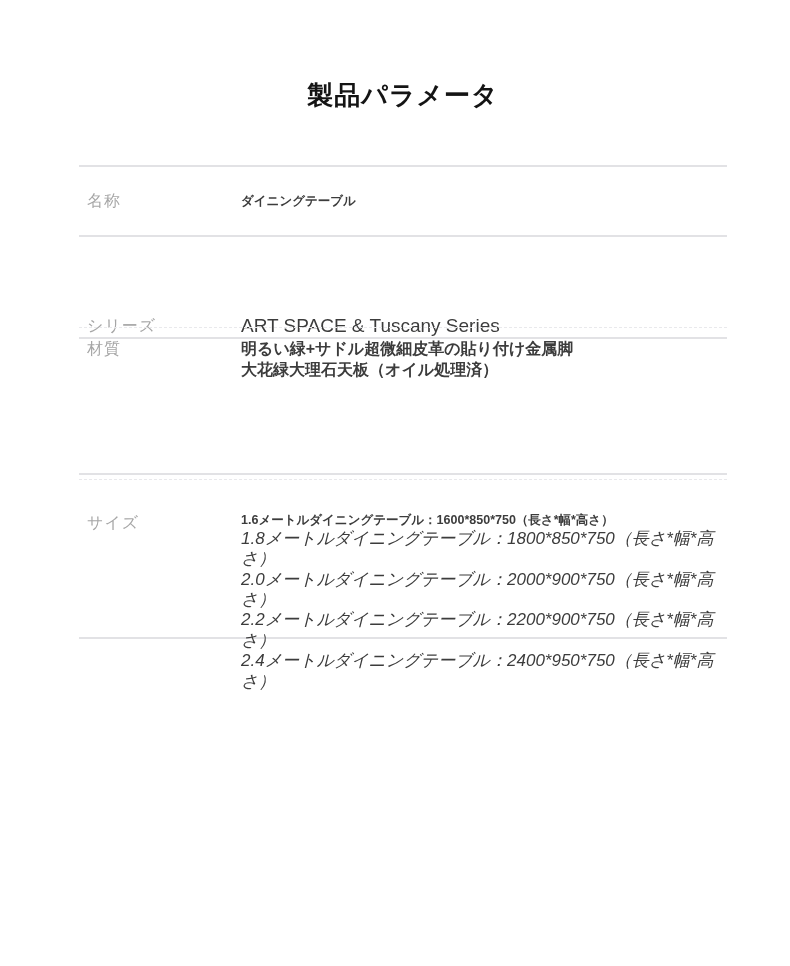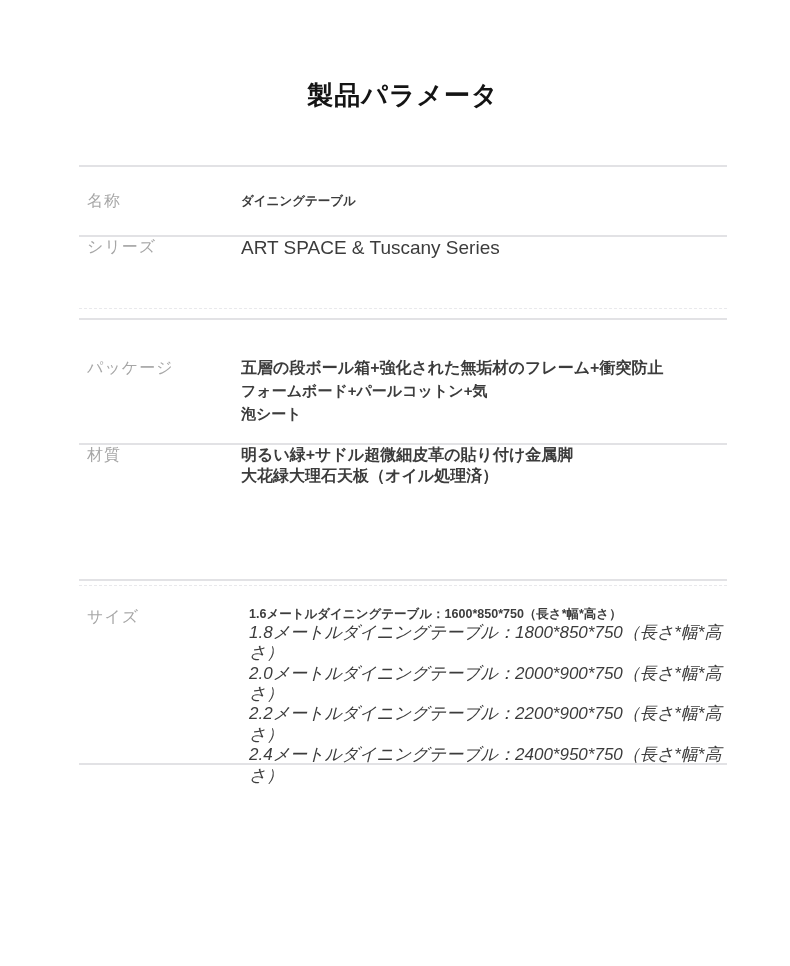--- a/index.html
+++ b/index.html
@@ -45,24 +45,24 @@
     font-size: 16px;
     letter-spacing: 1px;
     font-weight: 400;
   }
   .row .values { flex: 1; min-width: 0; }
   .values p { margin: 0; color: #3c3c3c; }
 
   
   .r-code   { height: 73px;  align-items: center; }
   .r-name   { height: 70px;  align-items: center; }
-  .r-series { height: 83px;  align-items: flex-start; }
+  .r-series { height: 102px;  align-items: flex-end; }
   .r-package{ height: 125px; padding-top: 38px; }
   .r-material{ height: 136px; }
-  .r-size   { height: 184px; padding-top: 26px; gap: 8px; }
+  .r-size   { height: 164px; padding-top: 38px; }
 
   
   .r-series::after, .r-size::before {
     content: "";
     position: absolute;
     left: 0; right: 0;
     border-top: 1px dashed #e9e9ec;
   }
   .r-series::after { bottom: 9px; }
   .r-size::before  { top: 4px; }
@@ -98,27 +98,20 @@
       </div>
     </div>
 
     <div class="row r-series">
       <span class="label">シリーズ</span>
       <div class="values">
         <p class="v-lg">ART SPACE &amp; Tuscany Series</p>
       </div>
     </div>
 
-    <div class="row r-package">
-      <span class="label">パッケージ</span>
-      <div class="values">
-        <p class="v-md">五層の段ボール箱+強化された無垢材のフレーム+衝突防止</p>
-        <p class="v-md2 narrow gap14">フォームボード+パールコットン+気泡シート</p>
-      </div>
-    </div>
 
     <div class="row r-material">
       <span class="label">材質</span>
       <div class="values">
         <p class="v-md">明るい緑+サドル超微細皮革の貼り付け金属脚</p>
         <p class="v-md gap20">大花緑大理石天板（オイル処理済）</p>
       </div>
     </div>
 
     <div class="row r-size">

